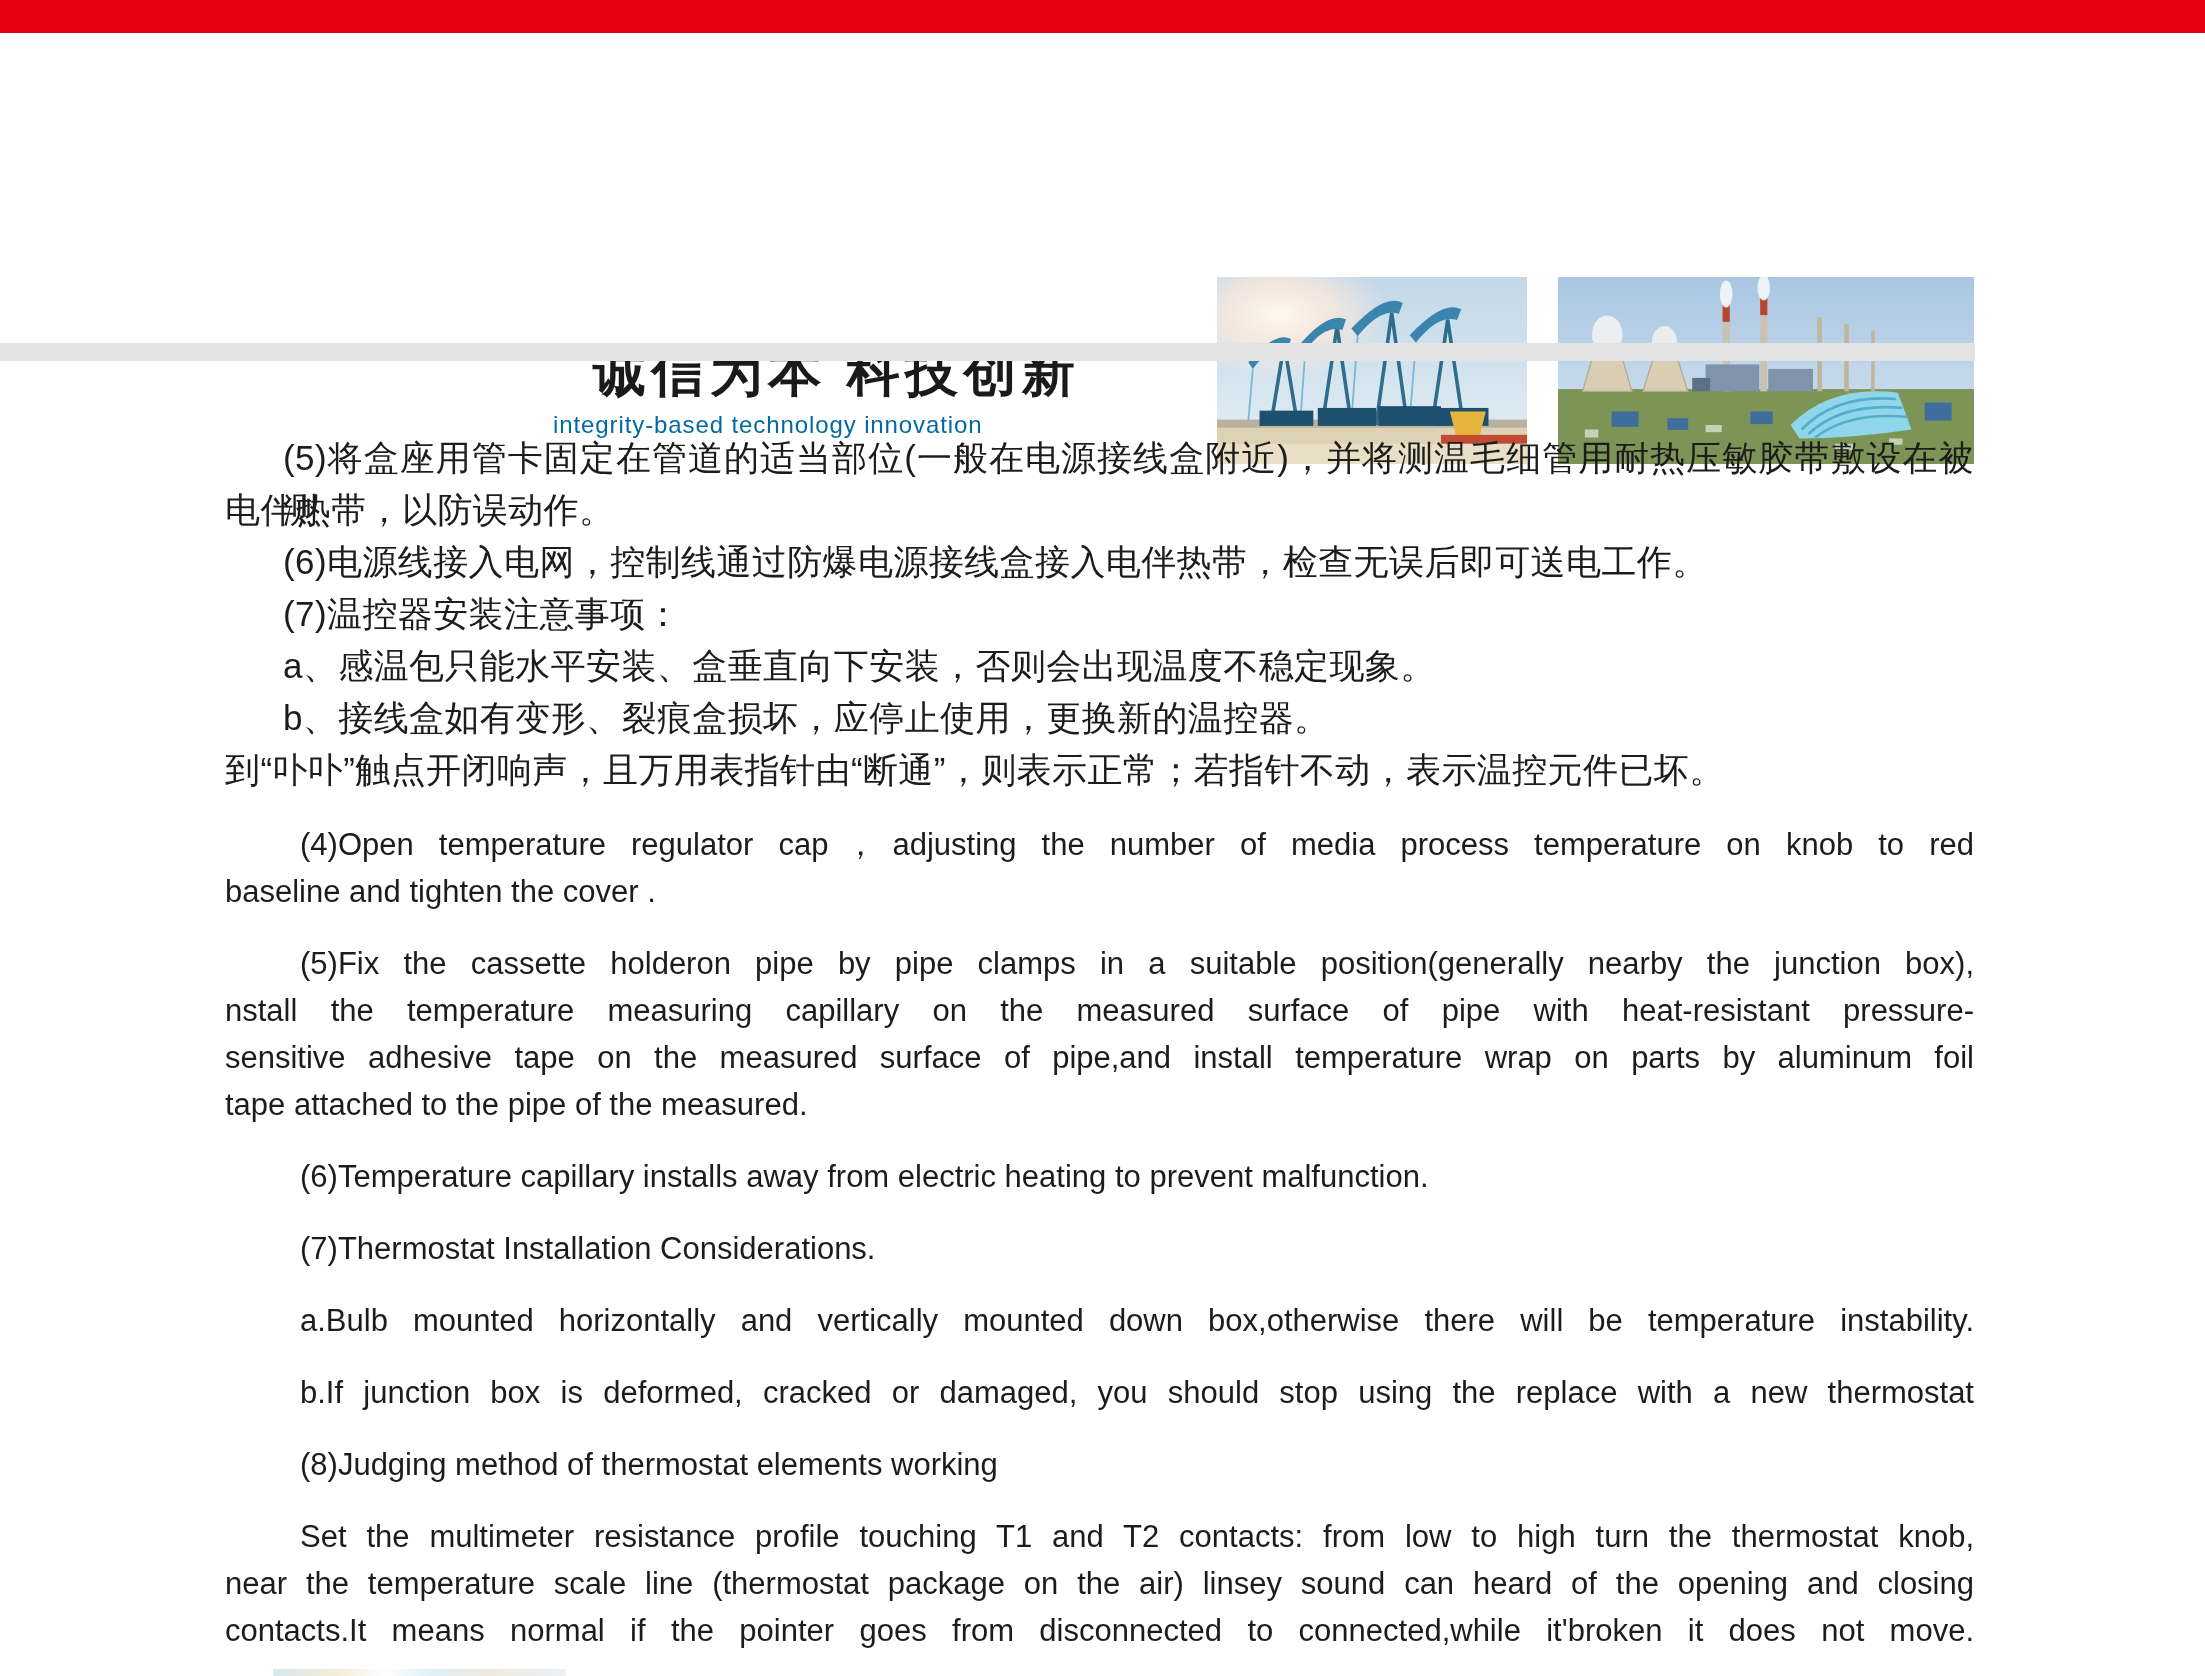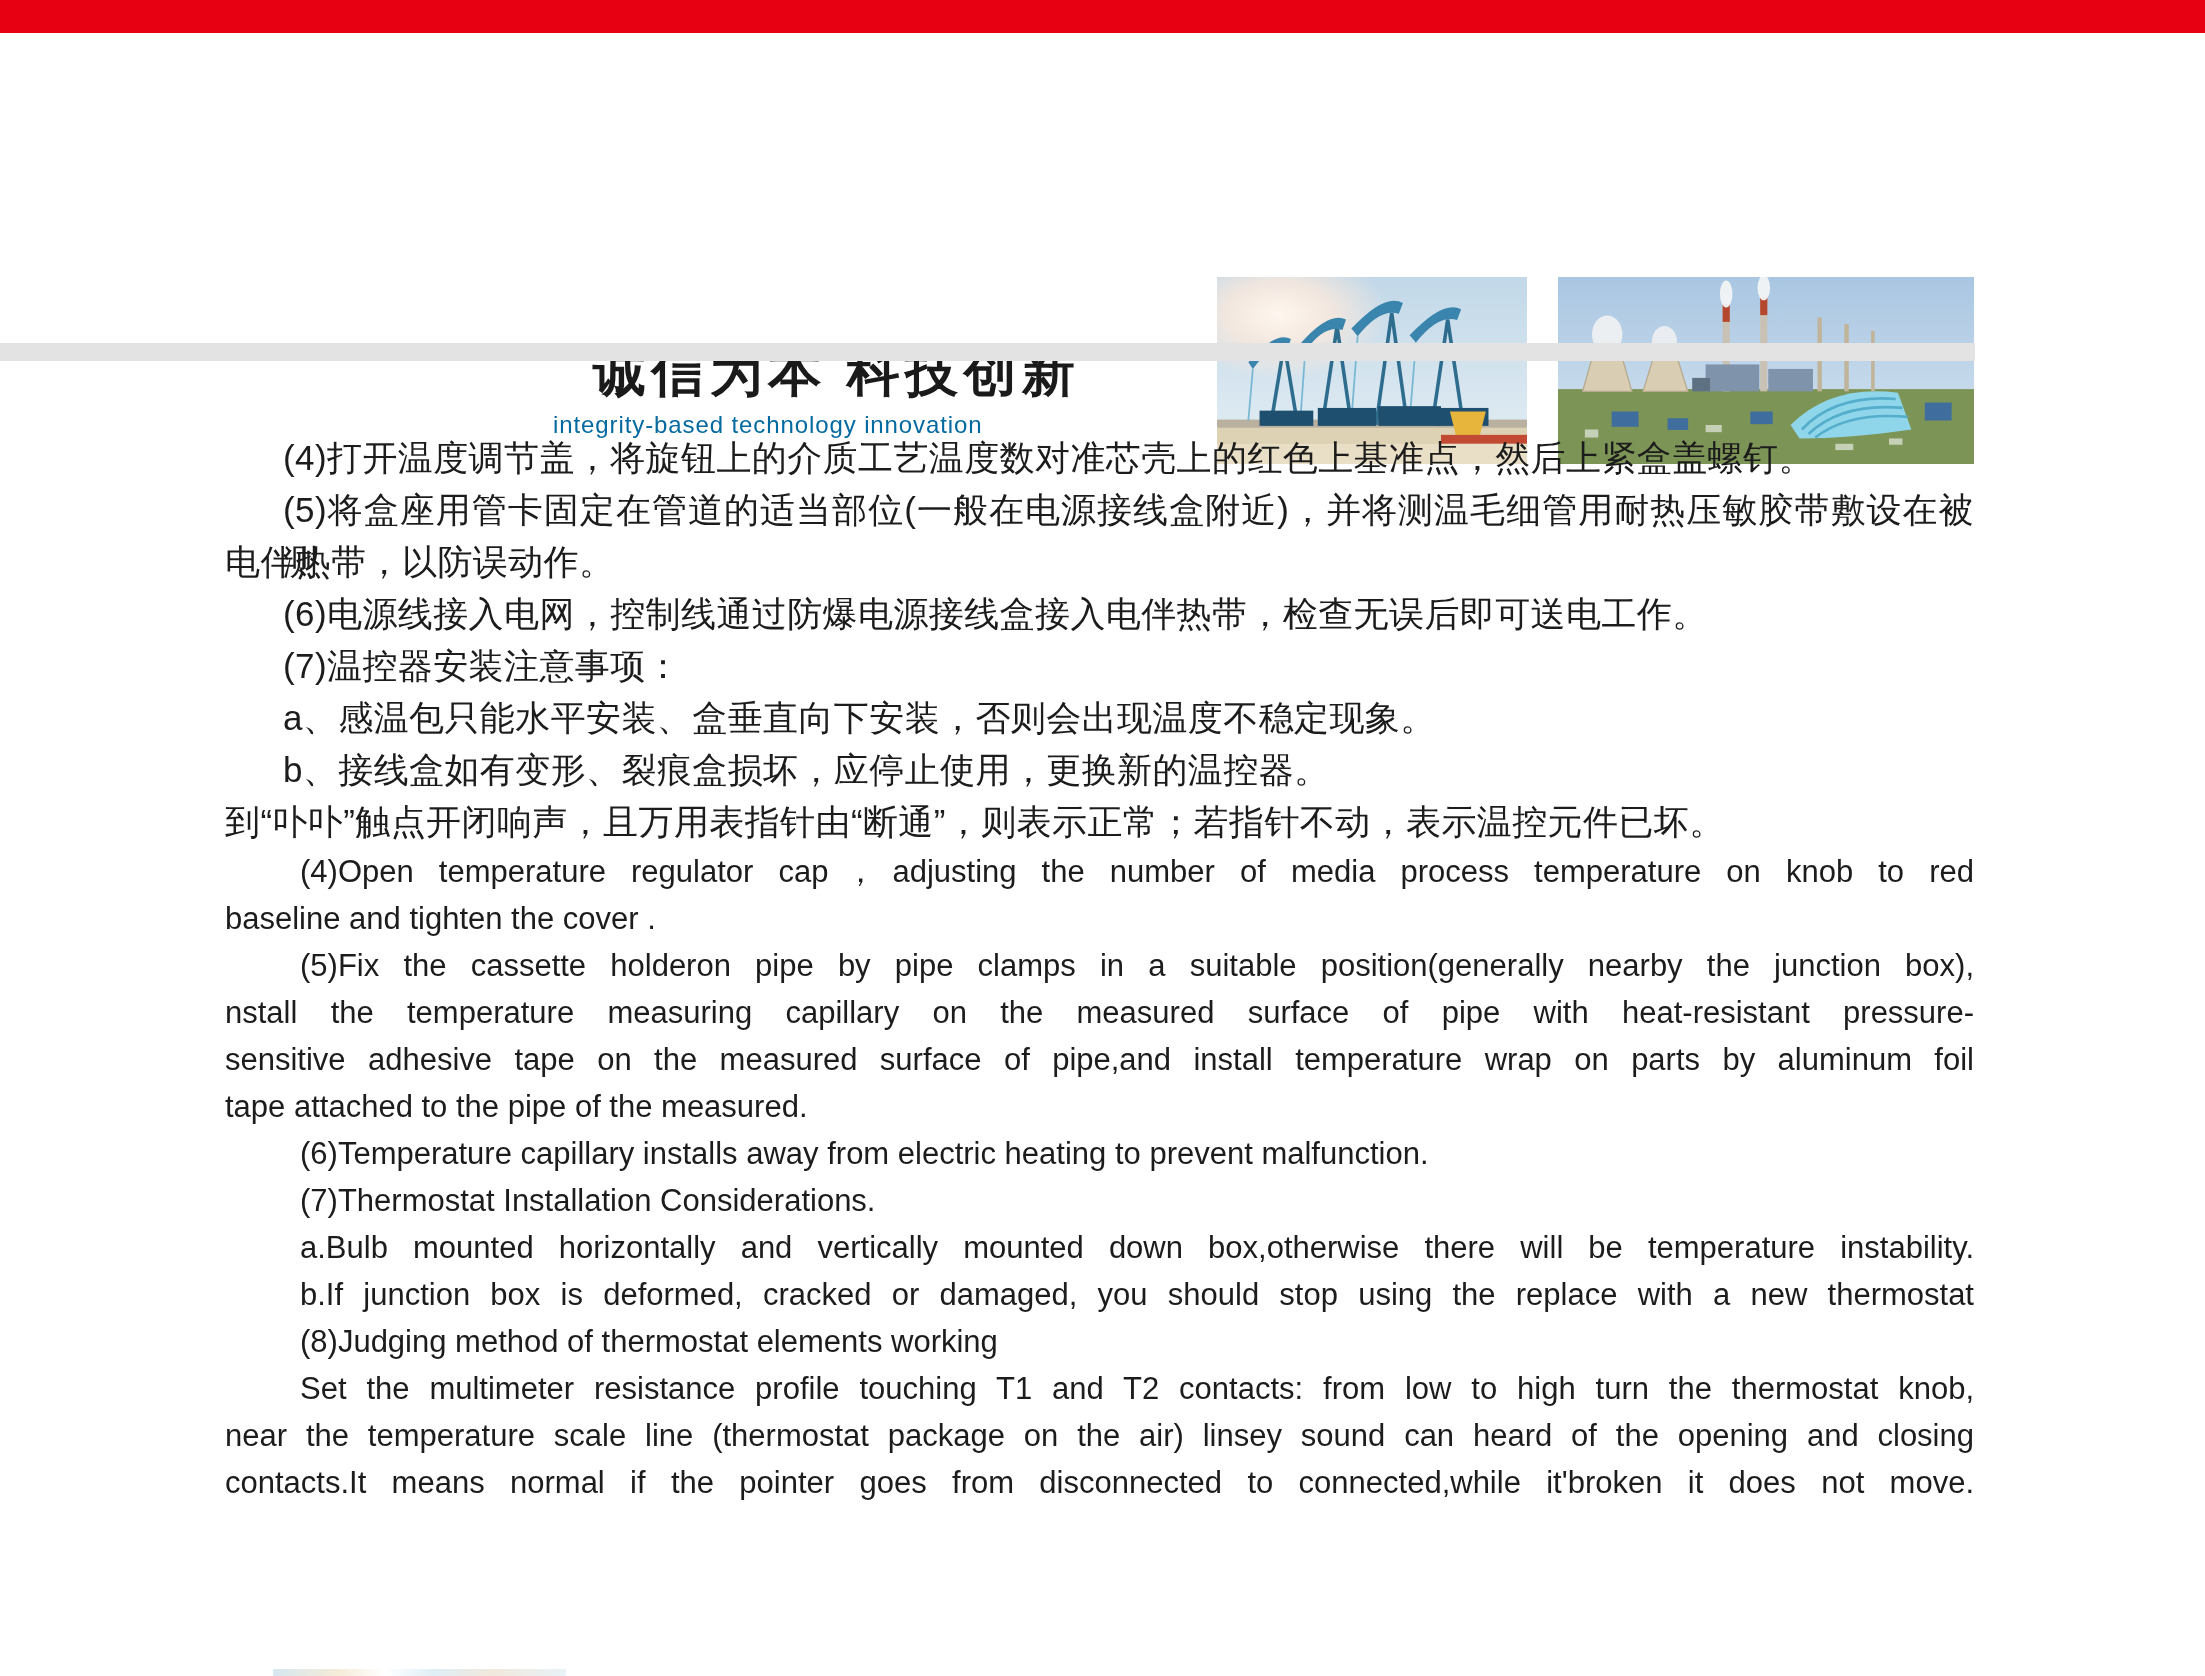--- a/index.html
+++ b/index.html
@@ -32,21 +32,21 @@
   .divider-bar{
     position:absolute;left:0;top:343px;width:1975px;height:18px;
   }
   .body-text{
     position:absolute;left:225px;top:432px;width:1749px;
   }
   .line{display:block;text-align:left;}
   .line.zh{font-size:35px;line-height:52px;height:52px;letter-spacing:0.4px;}
   .line.en{font-size:31px;line-height:47px;height:47px;}
   .line.zh.indent{padding-left:58px;}
-  .line.en.indent{padding-left:75px;}
+  .line.en.indent{padding-left:75px;margin-top:25px;}
   .line.fill{text-align:justify;text-align-last:justify;}
   .cutoff-bottom-text{
     position:absolute;left:273px;top:1669px;width:293px;height:7.2px;
     background:linear-gradient(90deg,#cfe3ee 0%,#f3e8d0 22%,#ffffff 38%,#d9ecf4 55%,#efe4d6 75%,#e4f0f6 100%);
     opacity:.85;border-radius:1.3px;
   }
 </style>
 </head>
 <body>
 
@@ -158,21 +158,20 @@
           <rect x="620" y="372" width="40" height="14"></rect>
             <rect x="740" y="360" width="30" height="14"></rect>
         </g>
       </svg>
     </div>
   </div>
 
   <div class="divider-bar" style="background: rgb(227, 227, 227);"></div>
 
   <div class="body-text">
-      <div class="line zh indent">(4)打开温度调节盖，将旋钮上的介质工艺温度数对准芯壳上的红色上基准点，然后上紧盒盖螺钉。</div>
       <div class="line zh indent fill">(5)将盒座用管卡固定在管道的适当部位(一般在电源接线盒附近)，并将测温毛细管用耐热压敏胶带敷设在被测</div>
       <div class="line zh">电伴热带，以防误动作。</div>
       <div class="line zh indent">(6)电源线接入电网，控制线通过防爆电源接线盒接入电伴热带，检查无误后即可送电工作。</div>
       <div class="line zh indent">(7)温控器安装注意事项：</div>
       <div class="line zh indent">a、感温包只能水平安装、盒垂直向下安装，否则会出现温度不稳定现象。</div>
       <div class="line zh indent">b、接线盒如有变形、裂痕盒损坏，应停止使用，更换新的温控器。</div>
       <div class="line zh">到“卟卟”触点开闭响声，且万用表指针由“断通”，则表示正常；若指针不动，表示温控元件已坏。</div>
       <div class="line en indent fill">(4)Open temperature regulator cap，adjusting the number of media process temperature on knob  to red</div>
       <div class="line en">baseline and tighten the cover .</div>
       <div class="line en indent fill">(5)Fix the cassette holderon pipe by pipe clamps in a suitable position(generally nearby the junction box),</div>

